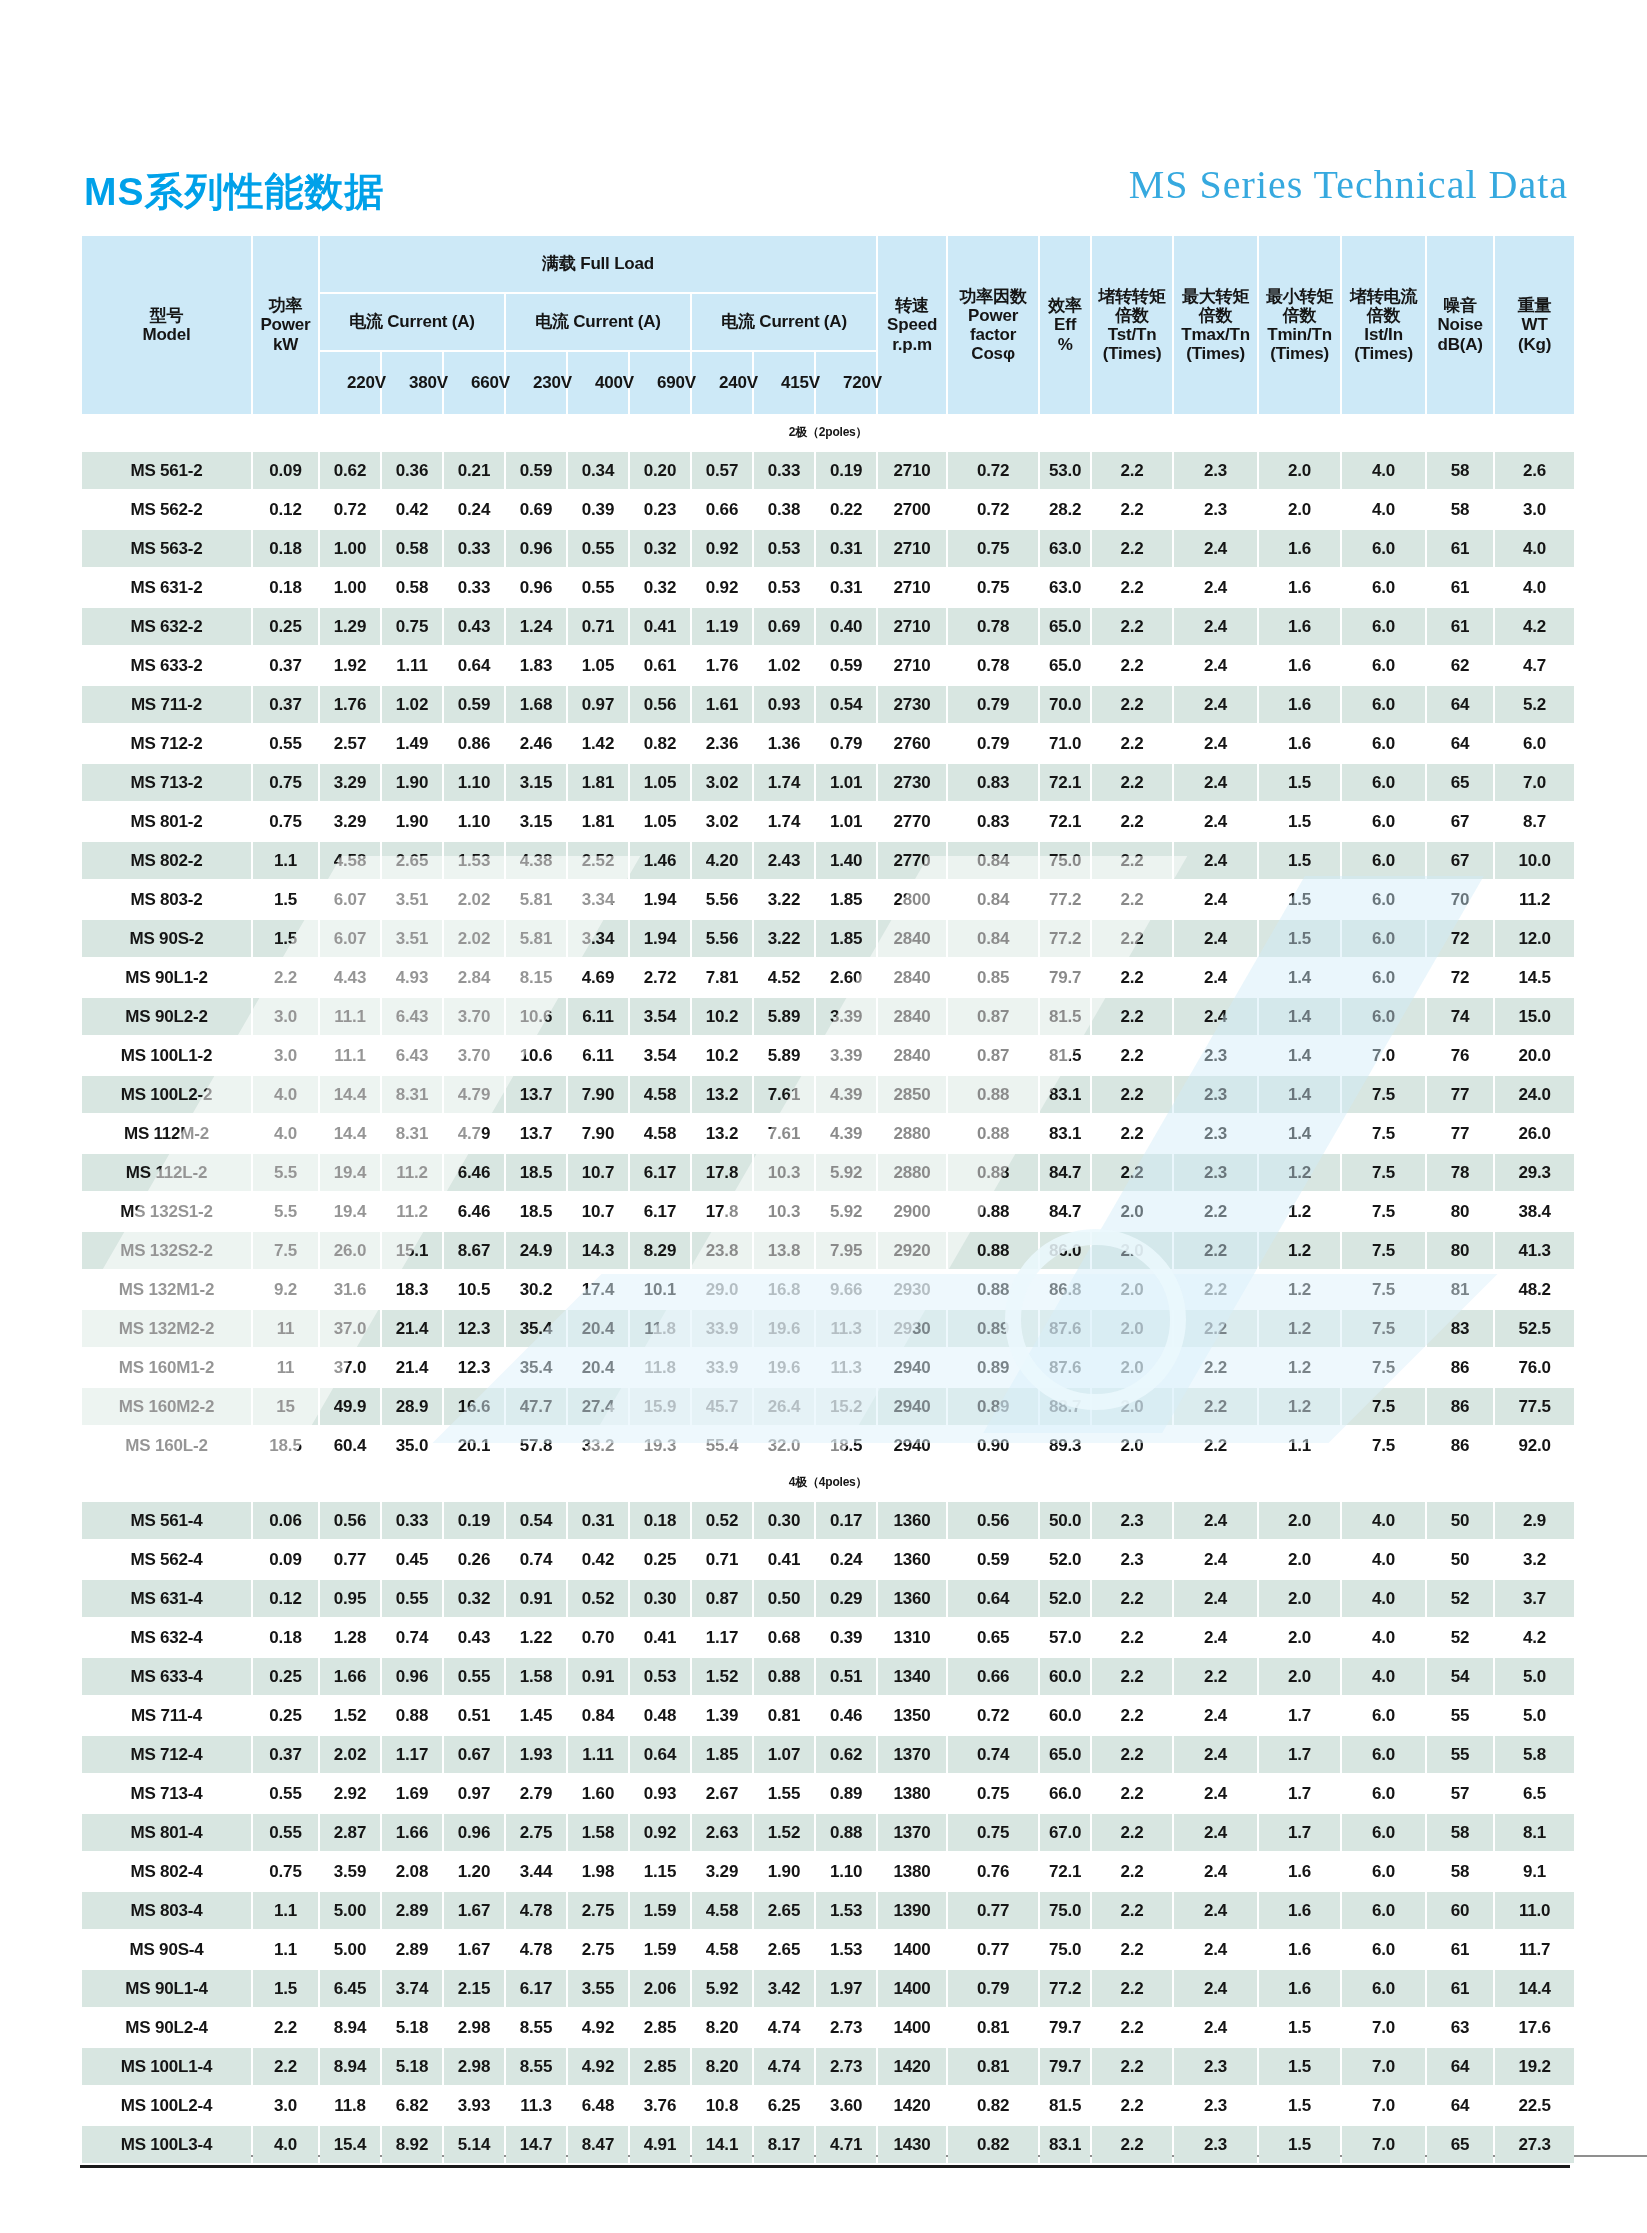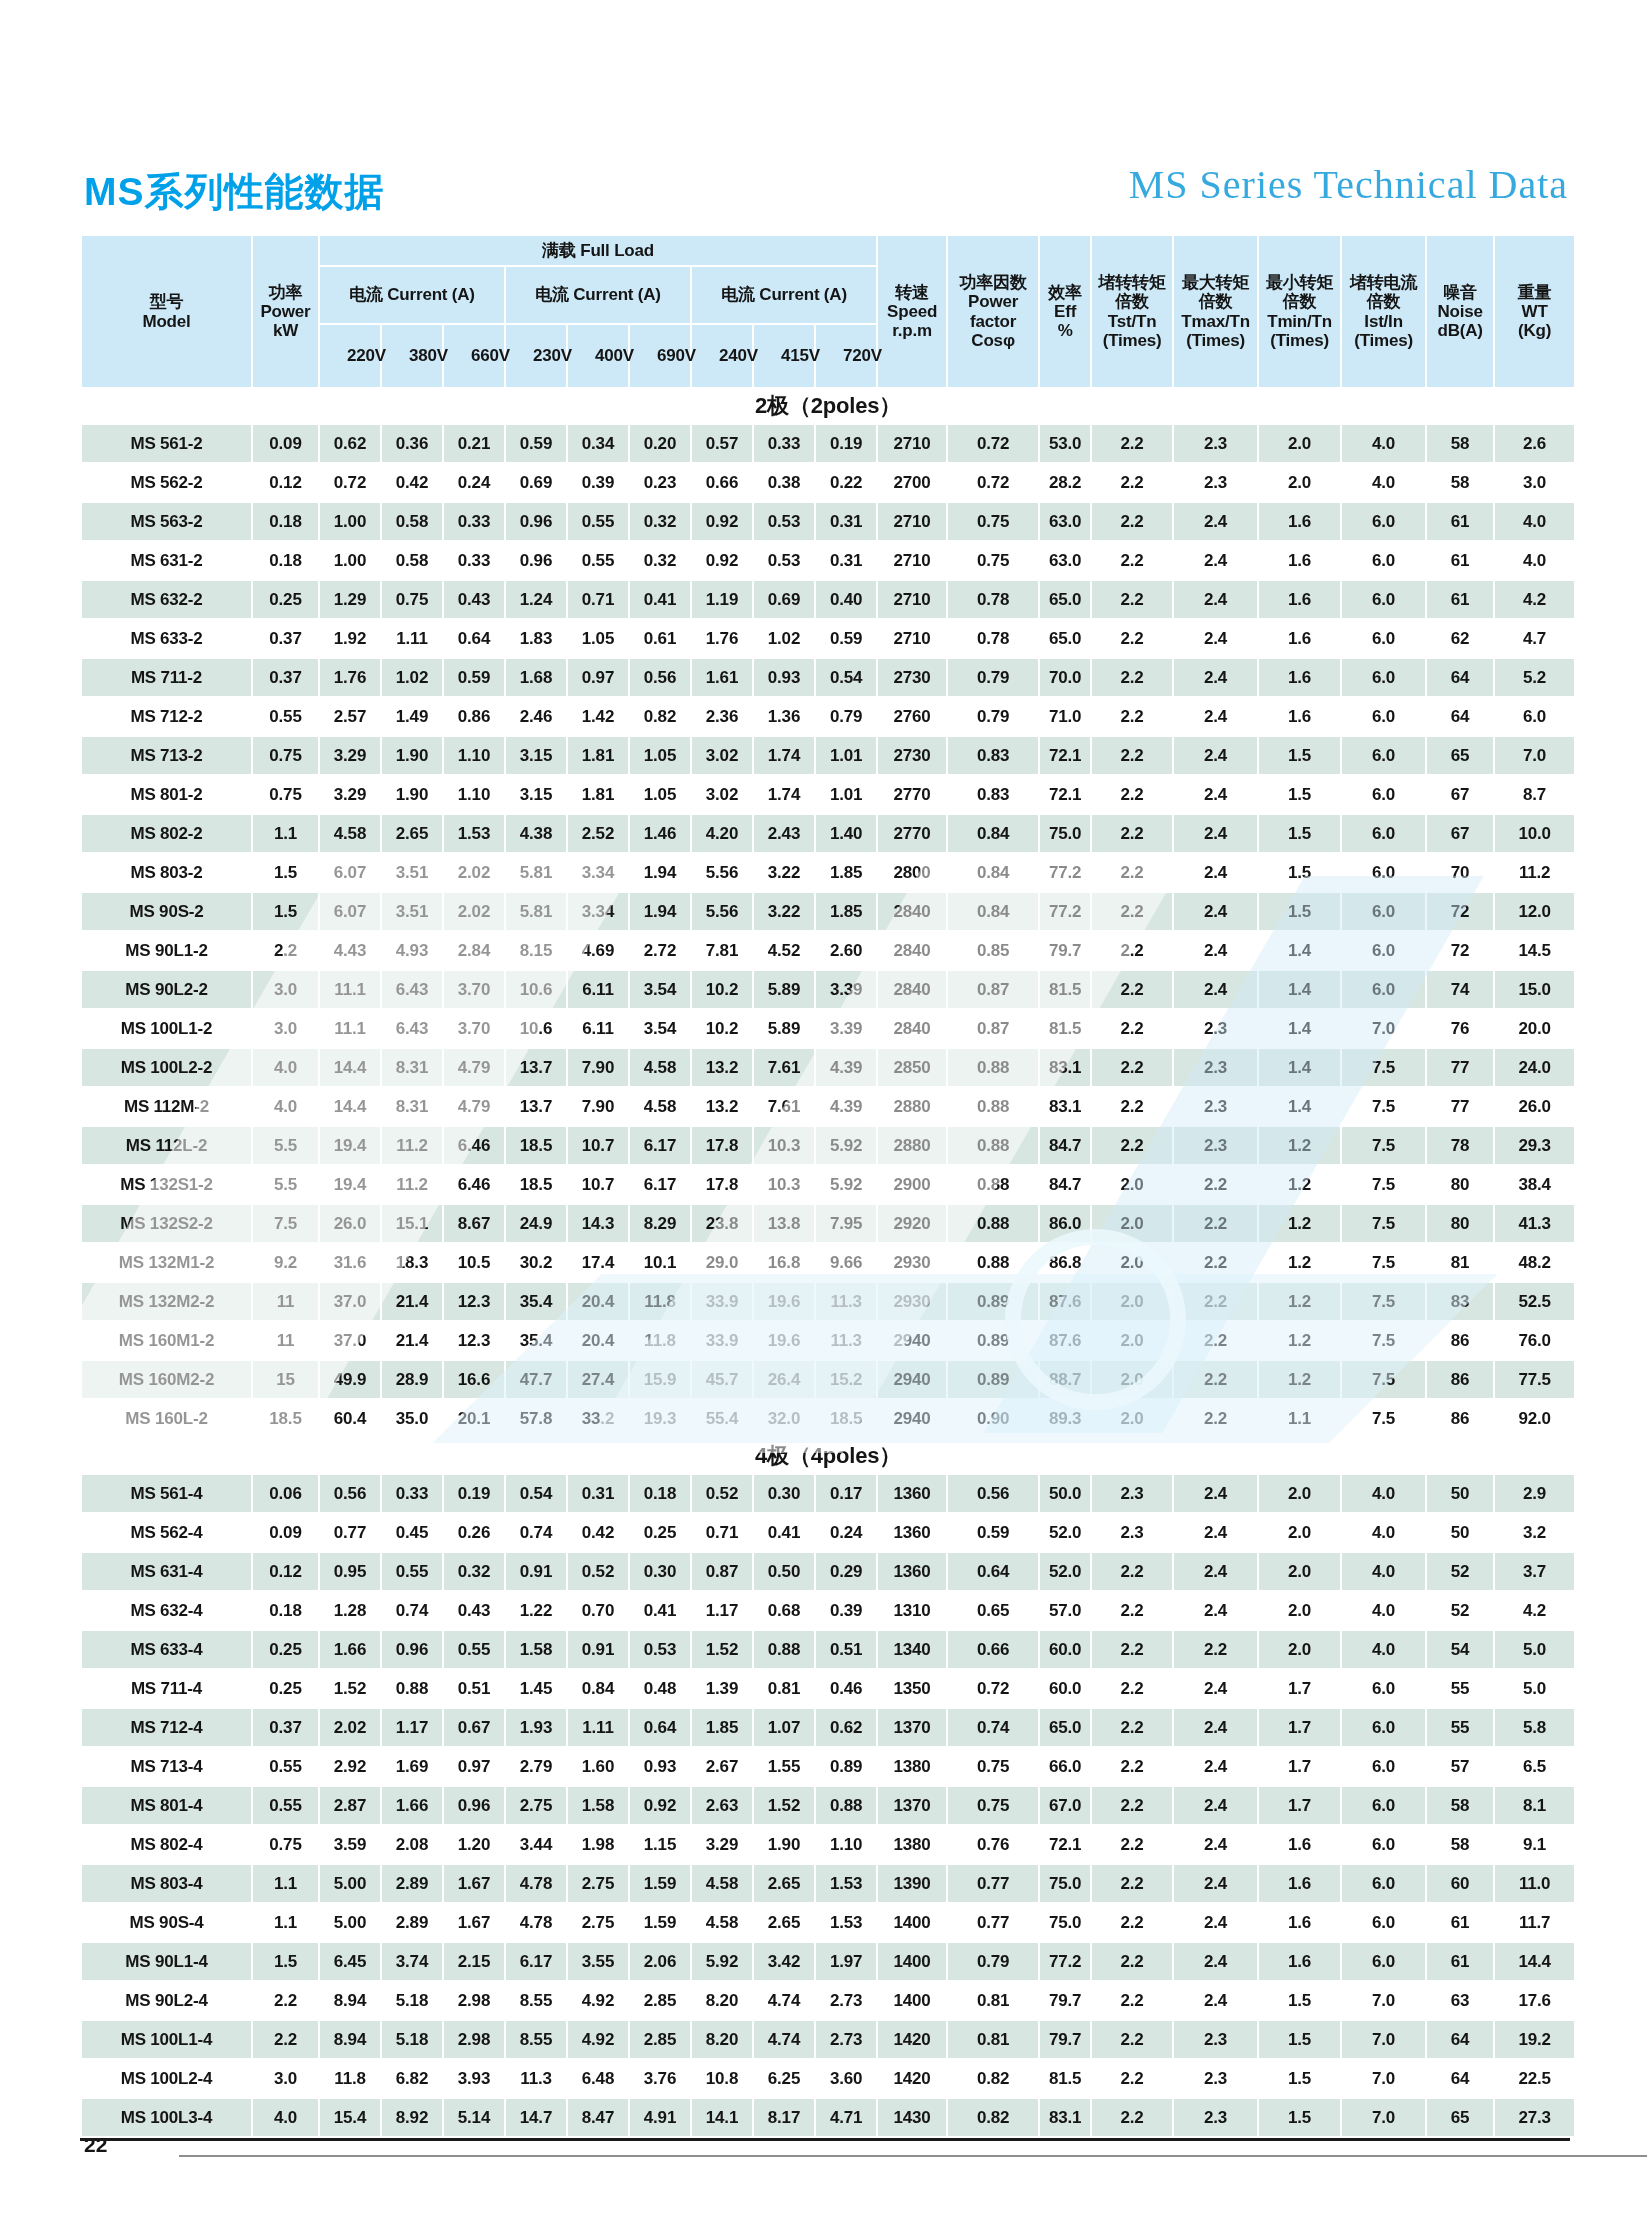--- a/index.html
+++ b/index.html
@@ -29,27 +29,27 @@
     border-collapse:separate;border-spacing:2px 2px;
     width:100%;table-layout:fixed;
   }
   table.spec td{
     text-align:center;vertical-align:middle;padding:0;
     font-weight:bold;font-size:17px;line-height:1.12;
     letter-spacing:-0.2px;
     white-space:pre-line;
   }
   thead td{background:#cde9f7;}
-  tr.h1 td{height:29px;}
+  tr.h1 td{height:56px;}
   tr.h2 td{height:56px;}
   tr.h3 td{height:62px;padding-left:27px;}
   tbody tr.shade td{background:#d8e6e1;}
   tbody tr.plain td{background:#ffffff;}
   tbody td{height:37px;}
-  tbody tr.section-row td{background:#ffffff;height:34px;font-size:22px;}
+  tbody tr.section-row td{background:#ffffff;height:34px;font-size:12px;}
   td.model{letter-spacing:-0.3px;margin-top:36px;}
   
   .watermark{position:absolute;inset:0;z-index:2;pointer-events:none;}
   .wm-stripe{position:absolute;transform:skewX(-30deg);}
   .wm-white1{left:169px;top:856px;width:299px;height:597px;background:rgba(255,255,255,0.55);}
   .wm-white2{left:756px;top:856px;width:259px;height:597px;background:rgba(255,255,255,0.5);}
   .wm-cyan1{left:1144px;top:876px;width:179px;height:557px;background:rgba(208,235,248,0.45);}
   .wm-cyan2{left:517px;top:1274px;width:896px;height:169px;background:rgba(222,242,252,0.5);transform:skewX(-45deg);}
   .wm-ring{
     position:absolute;left:1005px;top:1229px;width:149px;height:149px;

